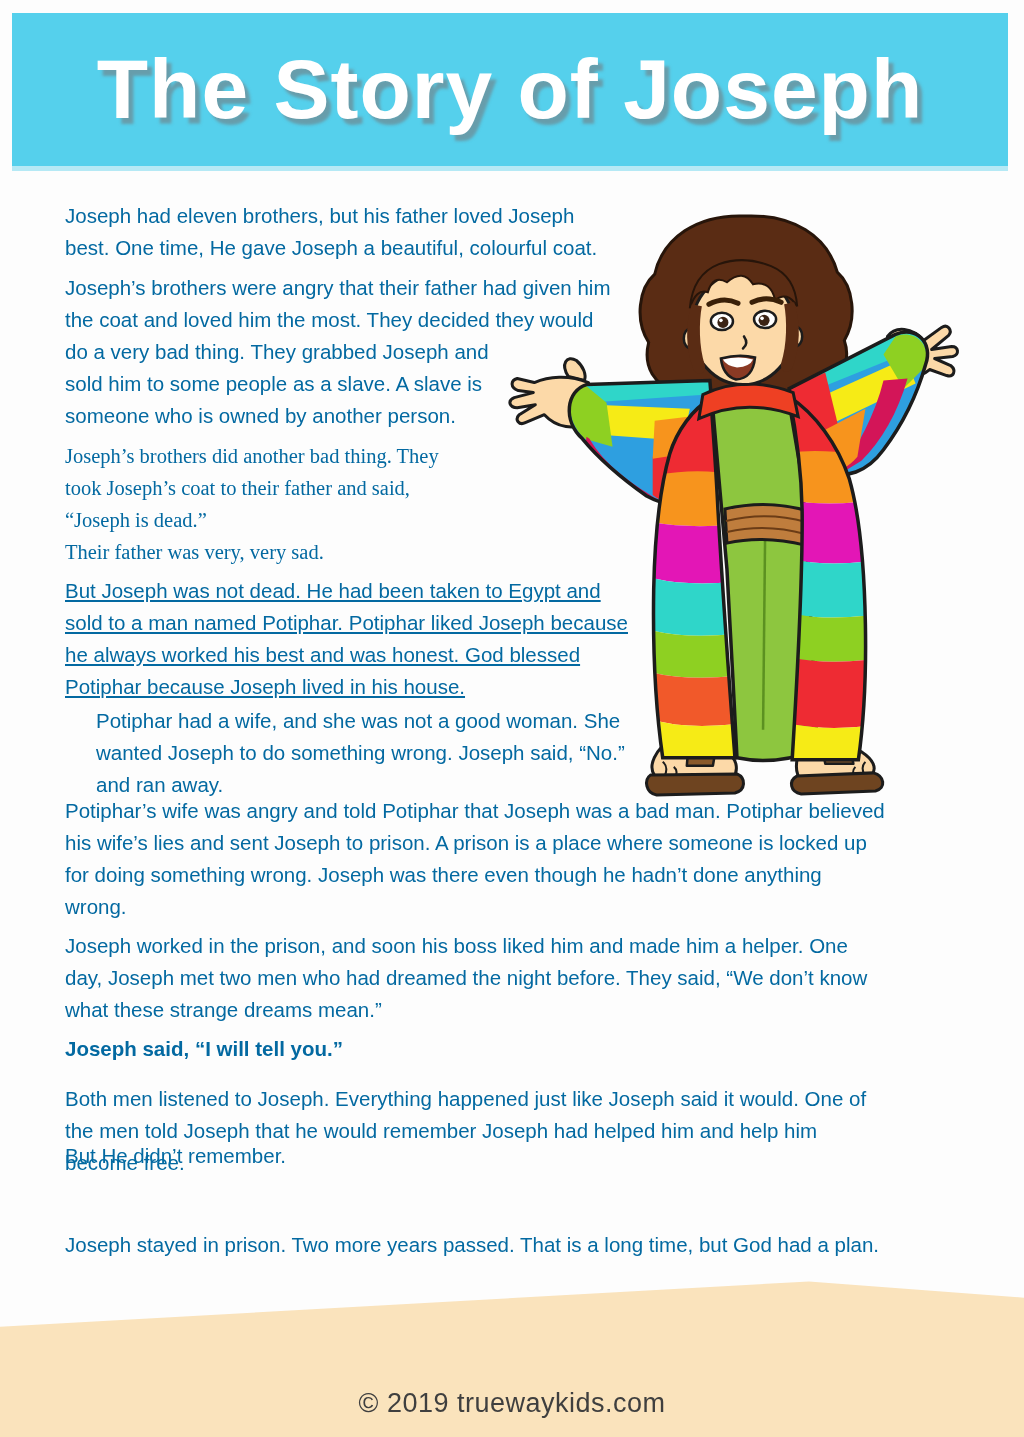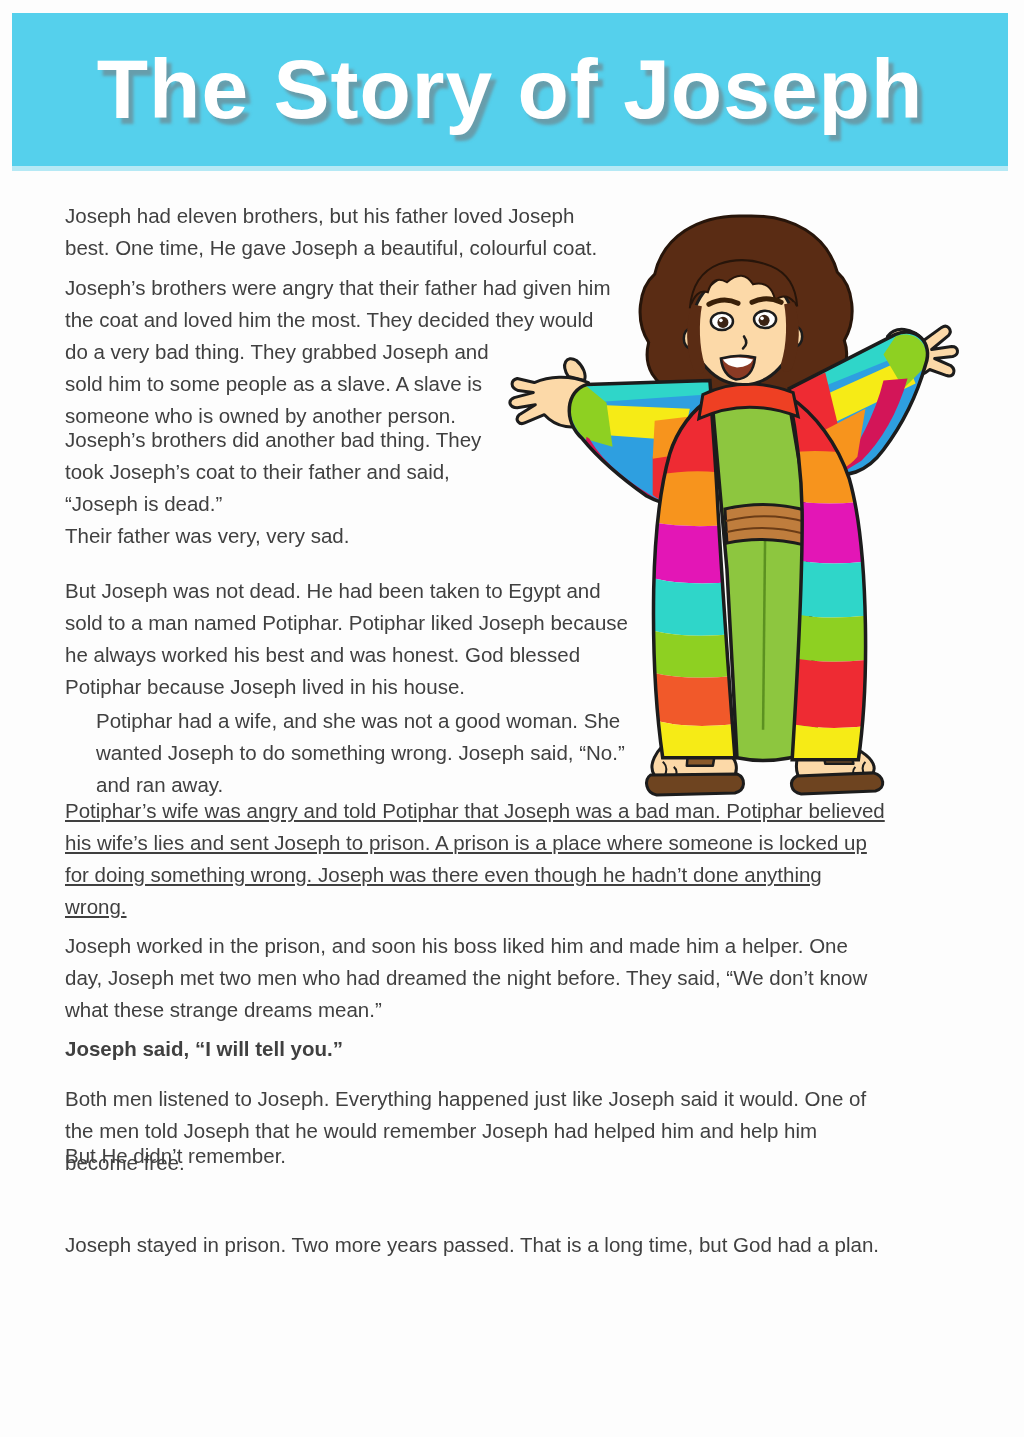--- a/index.html
+++ b/index.html
@@ -24,30 +24,30 @@
     letter-spacing:1px;
     color:#ffffff;
     text-shadow:5px 6px 3px rgba(110,140,150,0.75);
     white-space:nowrap;
     text-align:center;
   }
   
   .para{
     position:absolute;left:65px;
     font-size:20.5px;line-height:32px;
-    color:#404040;
+    color:#0369a1;
     white-space:pre-line;
     margin:0;
   }
   .p0{top:200px;width:605px;}
   .p1{top:272px;width:615px;}
-  .p2{top:424px;width:525px;}
-  .p3{top:575px;width:620px;}
+  .p2{top:440px;width:525px;font-family:Liberation Serif, serif;}
+  .p3{top:575px;width:620px;text-decoration:underline;}
   .p4{top:705px;width:595px;margin-left:31px;}
-  .p5{top:795px;width:920px;text-decoration:underline;}
+  .p5{top:795px;width:920px;}
   .p6{top:930px;width:920px;}
   .p7{top:1033px;width:920px;font-weight:bold;}
   .p8{top:1083px;width:920px;}
   .p9{top:1140px;width:920px;}
   .p10{top:1229px;width:935px;}
   
   .joseph{
     position:absolute;left:502px;top:208px;width:486px;height:602px;
   }
   
@@ -234,14 +234,17 @@
         <circle cx="257" cy="110" r="1.8" fill="#ffffff"></circle>
       </g>
 
       <path d="M239,128 Q244,135 238,140" fill="none" stroke="#1c1c1c" stroke-width="2.5" stroke-linecap="round"></path>
 
       <path d="M216,150 Q234,145 250,149 Q248,170 231,171 Q218,167 216,150 Z" fill="#8a3a24" stroke="#1c1c1c" stroke-width="2.5"></path>
       <path d="M218,151 Q234,147 248,151 Q245,158 232,159 Q221,157 218,151 Z" fill="#ffffff"></path>
     </g>
   </svg>
 
+  <footer class="footer">
+    <div class="copy">© 2019 truewaykids.com</div>
+  </footer>
 
 </div>
 
 </body></html>

